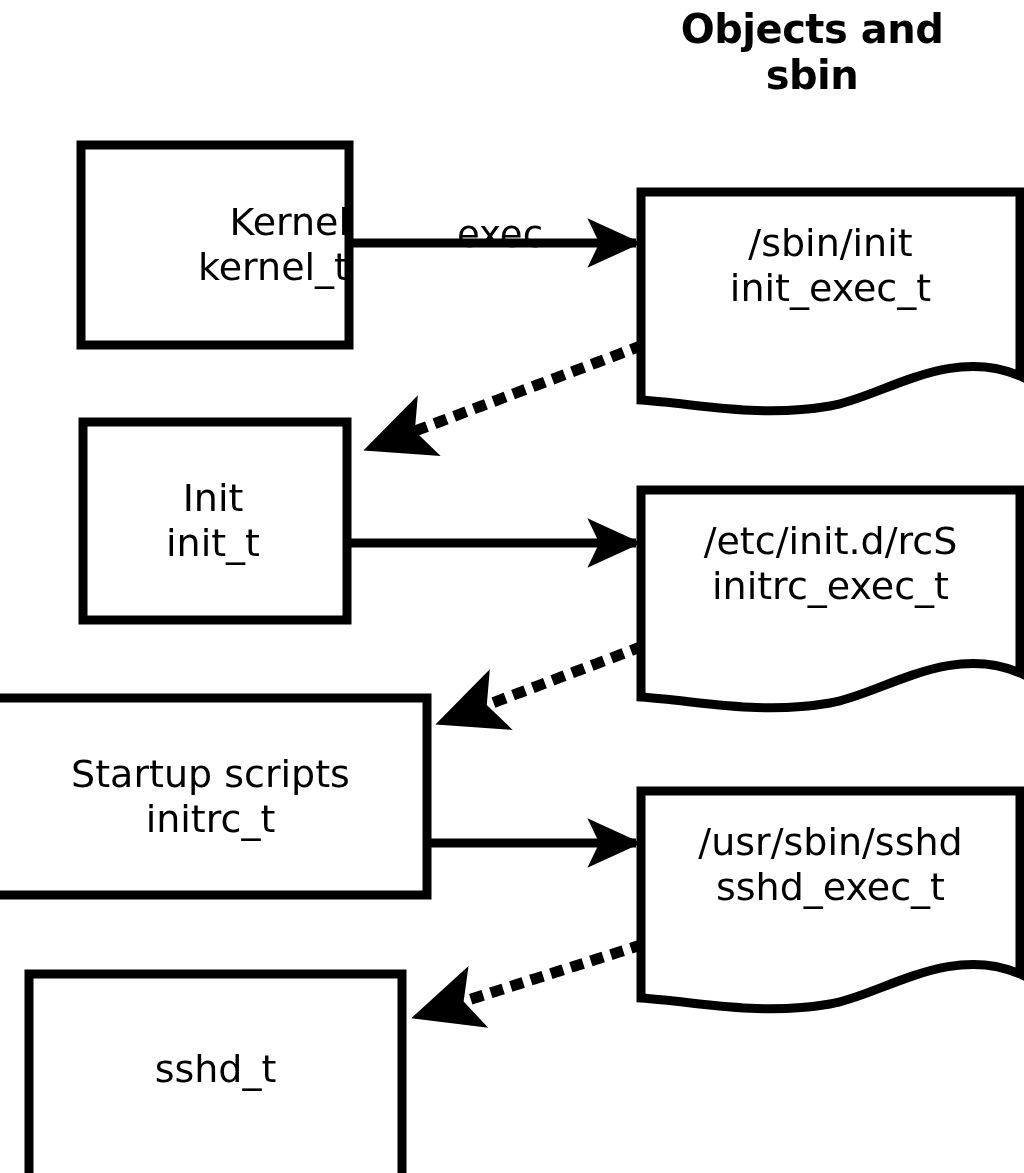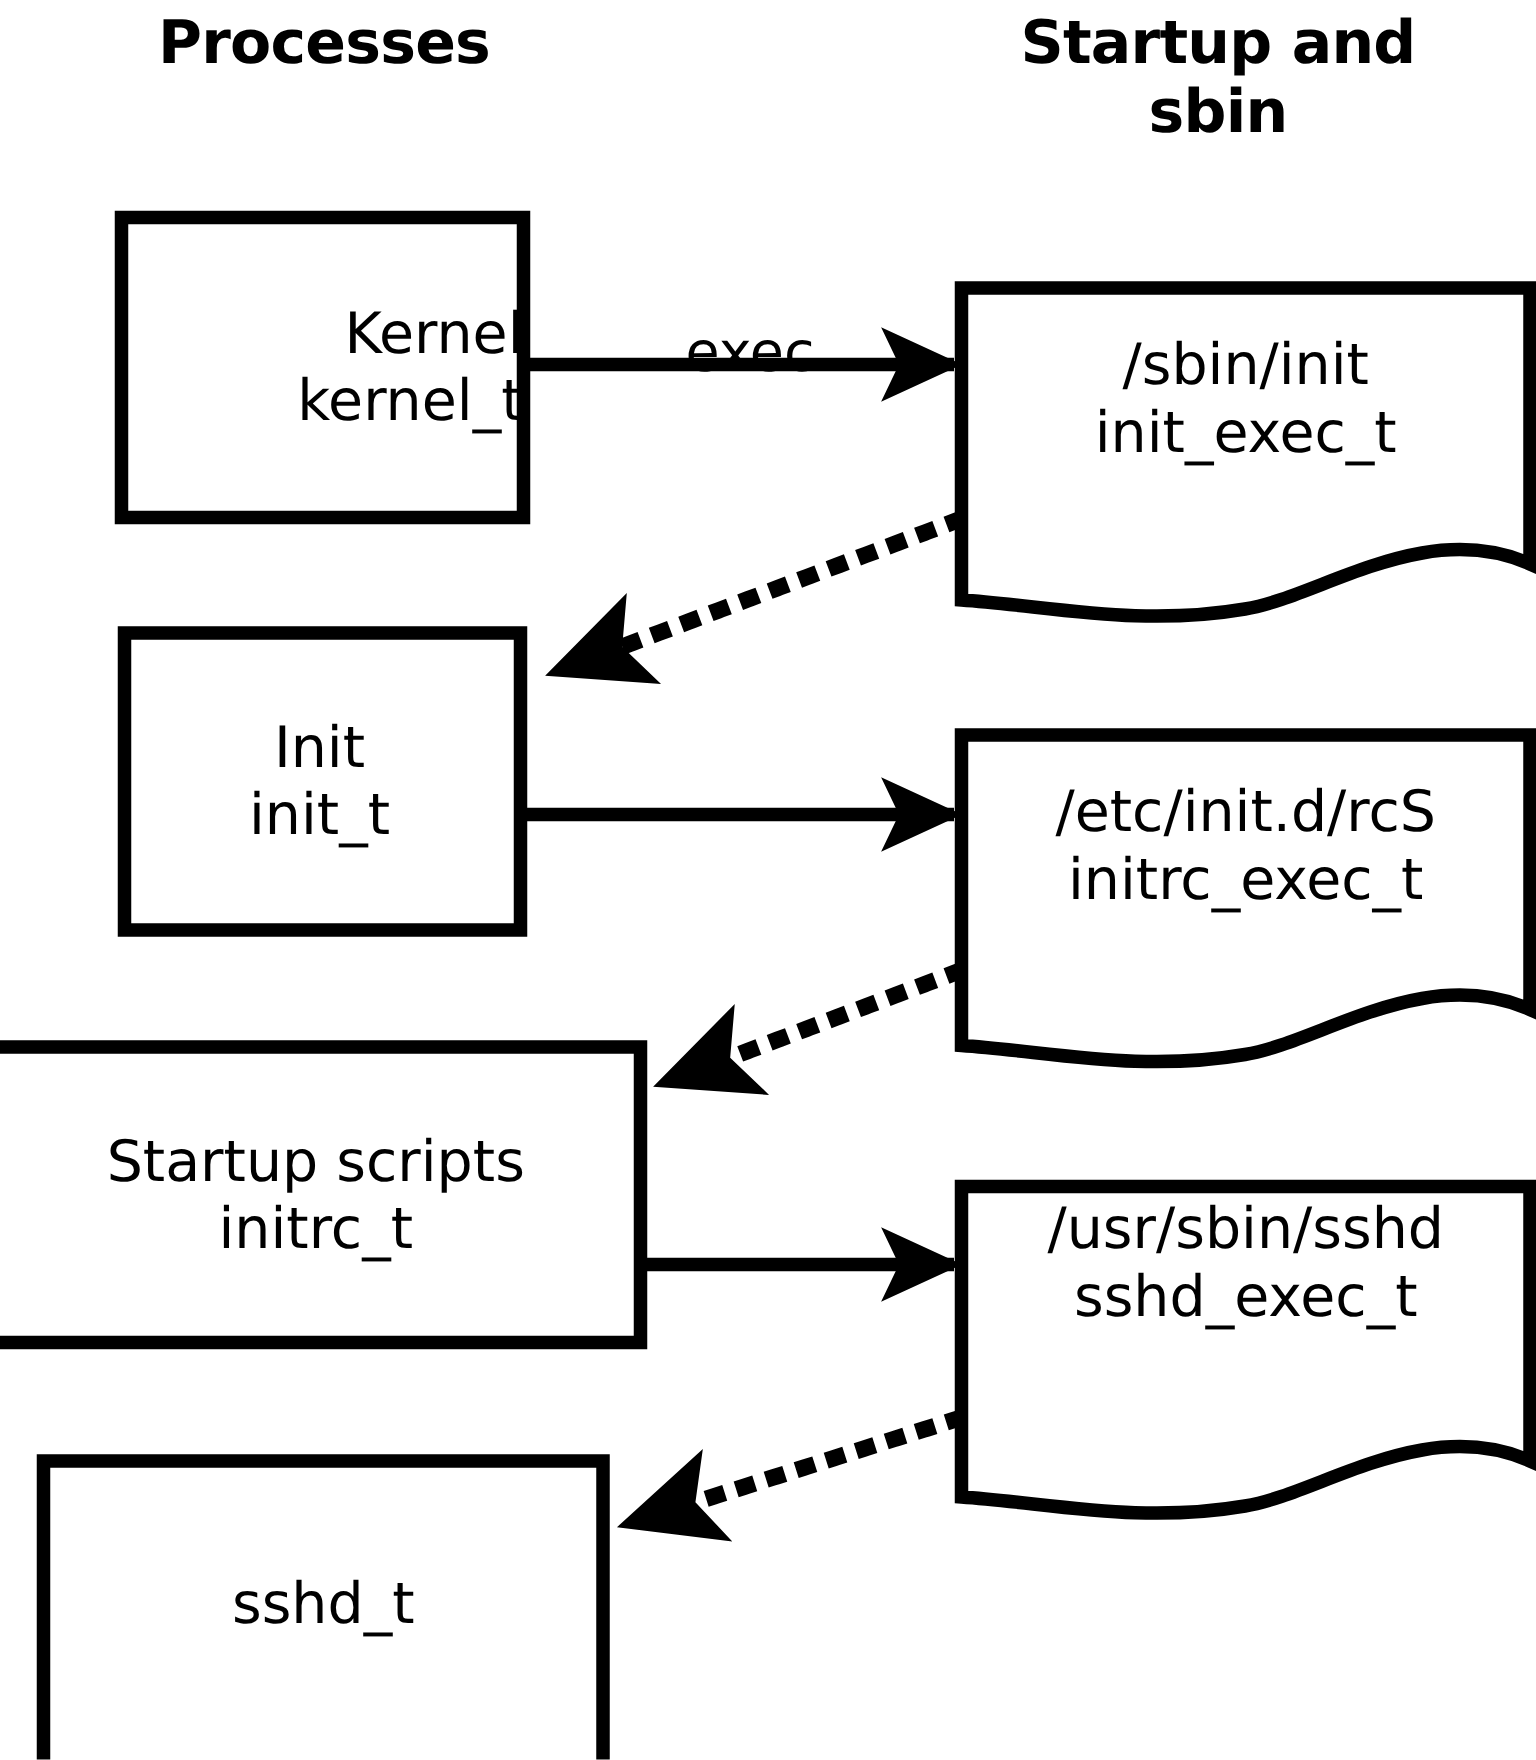--- a/index.html
+++ b/index.html
@@ -57,25 +57,24 @@
   <line x1="427" y1="843" x2="636" y2="843" stroke="#000000" stroke-width="9" marker-end="url(#ah-solid)"></line>
 
   <line x1="638" y1="347" x2="370" y2="448" stroke="#000000" stroke-width="11" stroke-dasharray="2 19" stroke-linecap="square" marker-end="url(#ah-dot)"></line>
 
   <line x1="638" y1="648" x2="442" y2="722" stroke="#000000" stroke-width="11" stroke-dasharray="2 19" stroke-linecap="square" marker-end="url(#ah-dot)"></line>
 
   <line x1="638" y1="946" x2="418" y2="1016" stroke="#000000" stroke-width="11" stroke-dasharray="2 19" stroke-linecap="square" marker-end="url(#ah-dot)"></line>
 </svg>
 
 <div class="hdr" id="hdr-left">
-  <div>Processes</div>
 </div>
 
 <div class="hdr" id="hdr-right">
-  <div>Startup and</div>
+  <div>Objects and</div>
   <div>sbin</div>
 </div>
 
 <div class="boxlbl" style="left:81px;top:145px;width:268px;height:200px;align-items:flex-end;">
   <span>Kernel</span>
   <span>kernel_t</span>
 </div>
 
 <div class="boxlbl" style="left:81px;top:422px;width:264px;height:198px;">
   <span>Init</span>
@@ -94,18 +93,18 @@
 <div class="boxlbl" style="left:641px;top:196px;width:379px;height:140px;">
   <span>/sbin/init</span>
   <span>init_exec_t</span>
 </div>
 
 <div class="boxlbl" style="left:641px;top:494px;width:379px;height:140px;">
   <span>/etc/init.d/rcS</span>
   <span>initrc_exec_t</span>
 </div>
 
-<div class="boxlbl" style="left:641px;top:772px;width:379px;height:140px;">
+<div class="boxlbl" style="left:641px;top:795px;width:379px;height:140px;">
   <span>/usr/sbin/sshd</span>
   <span>sshd_exec_t</span>
 </div>
 
 <div class="edgelbl" style="left:400px;top:185px;width:200px;margin-top:28px;">exec</div>
 
 </body></html>

